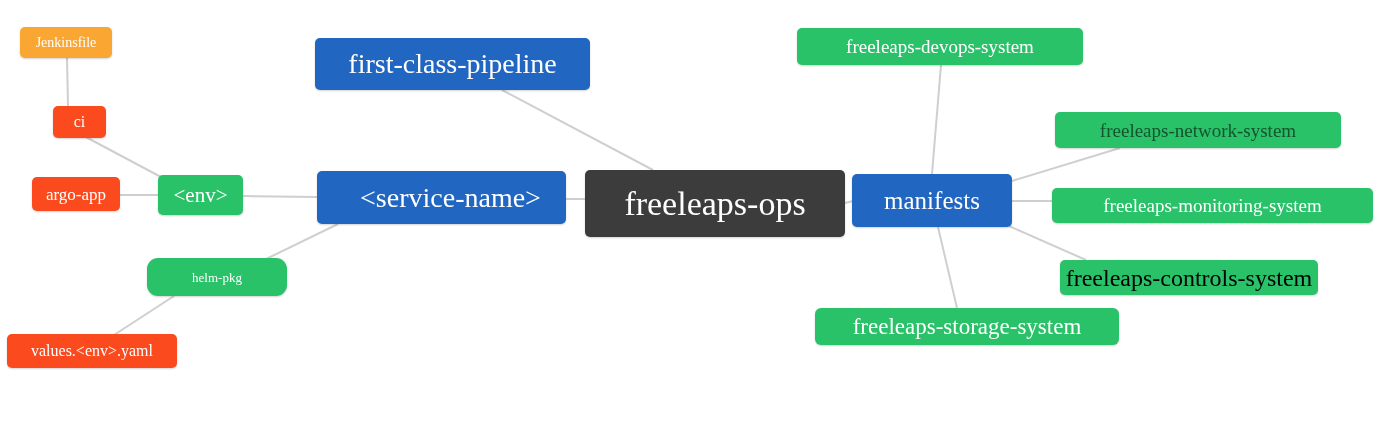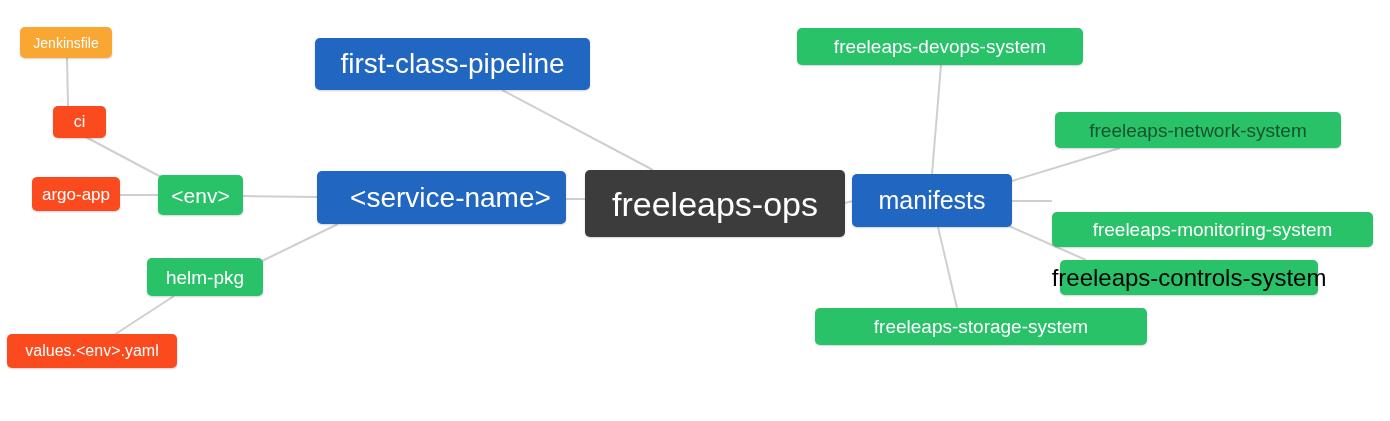--- a/index.html
+++ b/index.html
@@ -7,20 +7,21 @@
     padding: 0;
     background: #ffffff;
     font-family: "Liberation Sans", sans-serif;
   }
   .canvas {
     position: relative;
     width: 1390px;
     height: 421px;
     background: #ffffff;
     overflow: hidden;
+    font-family: Liberation Serif, serif;
   }
   .edges-layer {
     position: absolute;
     left: 0; top: 0;
     width: 100%; height: 100%;
   }
   .node {
     position: absolute;
     display: flex;
     align-items: center;
@@ -52,24 +53,24 @@
       <line x1="941" y1="65" x2="932" y2="174" stroke="#cfcfcf" stroke-width="2"></line>
       <line x1="1012" y1="181" x2="1120" y2="148" stroke="#cfcfcf" stroke-width="2"></line>
       <line x1="1012" y1="201" x2="1052" y2="201" stroke="#cfcfcf" stroke-width="2"></line>
       <line x1="1009" y1="226" x2="1086" y2="260" stroke="#cfcfcf" stroke-width="2"></line>
       <line x1="938" y1="227" x2="957" y2="308" stroke="#cfcfcf" stroke-width="2"></line>
     </svg>
 <div class="node" style="left: 20px; top: 27px; width: 92px; height: 31px; font-size: 14px; background: rgb(249, 166, 51); color: rgb(255, 255, 255);">Jenkinsfile</div>
     <div class="node" style="left: 53px; top: 106px; width: 53px; height: 32px; font-size: 16px; background: rgb(251, 74, 29); color: rgb(255, 255, 255);">ci</div>
     <div class="node" style="left: 32px; top: 177px; width: 88px; height: 34px; font-size: 17px; background: rgb(251, 74, 29); color: rgb(255, 255, 255);">argo-app</div>
     <div class="node" style="left: 158px; top: 175px; width: 85px; height: 40px; font-size: 21px; background: rgb(41, 194, 105); color: rgb(255, 255, 255);">&lt;env&gt;</div>
-    <div class="node" style="left: 147px; top: 258px; width: 116px; height: 38px; font-size: 19px; background: rgb(41, 194, 105); color: rgb(255, 255, 255);">helm-pkg</div>
+    <div class="node" style="left: 147px; top: 258px; width: 140px; height: 38px; font-size: 13px; background: rgb(41, 194, 105); color: rgb(255, 255, 255); border-radius: 11px;">helm-pkg</div>
     <div class="node" style="left: 7px; top: 334px; width: 170px; height: 34px; font-size: 16px; background: rgb(251, 74, 29); color: rgb(255, 255, 255);">values.&lt;env&gt;.yaml</div>
     <div class="node" style="left: 315px; top: 38px; width: 275px; height: 52px; font-size: 28px; background: rgb(33, 102, 193); color: rgb(255, 255, 255);">first-class-pipeline</div>
     <div class="node" style="left: 317px; top: 171px; width: 249px; height: 53px; font-size: 28px; background: rgb(33, 102, 193); color: rgb(255, 255, 255); padding-left: 18px;">&lt;service-name&gt;</div>
     <div class="node" style="left: 585px; top: 170px; width: 260px; height: 67px; font-size: 34px; background: rgb(60, 60, 60); color: rgb(255, 255, 255);">freeleaps-ops</div>
     <div class="node" style="left: 852px; top: 174px; width: 160px; height: 53px; font-size: 25px; background: rgb(33, 102, 193); color: rgb(255, 255, 255);">manifests</div>
     <div class="node" style="left: 797px; top: 28px; width: 286px; height: 37px; font-size: 19px; background: rgb(41, 194, 105); color: rgb(255, 255, 255);">freeleaps-devops-system</div>
     <div class="node" style="left: 1055px; top: 112px; width: 286px; height: 36px; font-size: 19px; background: rgb(41, 194, 105); color: #14532d;">freeleaps-network-system</div>
-    <div class="node" style="left: 1052px; top: 188px; width: 321px; height: 35px; font-size: 19px; background: rgb(41, 194, 105); color: rgb(255, 255, 255); margin-top: 24px;">freeleaps-monitoring-system</div>
+    <div class="node" style="left: 1052px; top: 188px; width: 321px; height: 35px; font-size: 19px; background: rgb(41, 194, 105); color: rgb(255, 255, 255);">freeleaps-monitoring-system</div>
     <div class="node" style="left: 1060px; top: 260px; width: 258px; height: 35px; font-size: 24px; background: rgb(41, 194, 105); color: #000000;">freeleaps-controls-system</div>
-    <div class="node" style="left: 815px; top: 308px; width: 332px; height: 37px; font-size: 19px; background: rgb(41, 194, 105); color: rgb(255, 255, 255);">freeleaps-storage-system</div>
+    <div class="node" style="left: 815px; top: 308px; width: 304px; height: 37px; font-size: 23px; background: rgb(41, 194, 105); color: rgb(255, 255, 255); border-radius: 6px;">freeleaps-storage-system</div>
   </div>
 
 </body></html>

